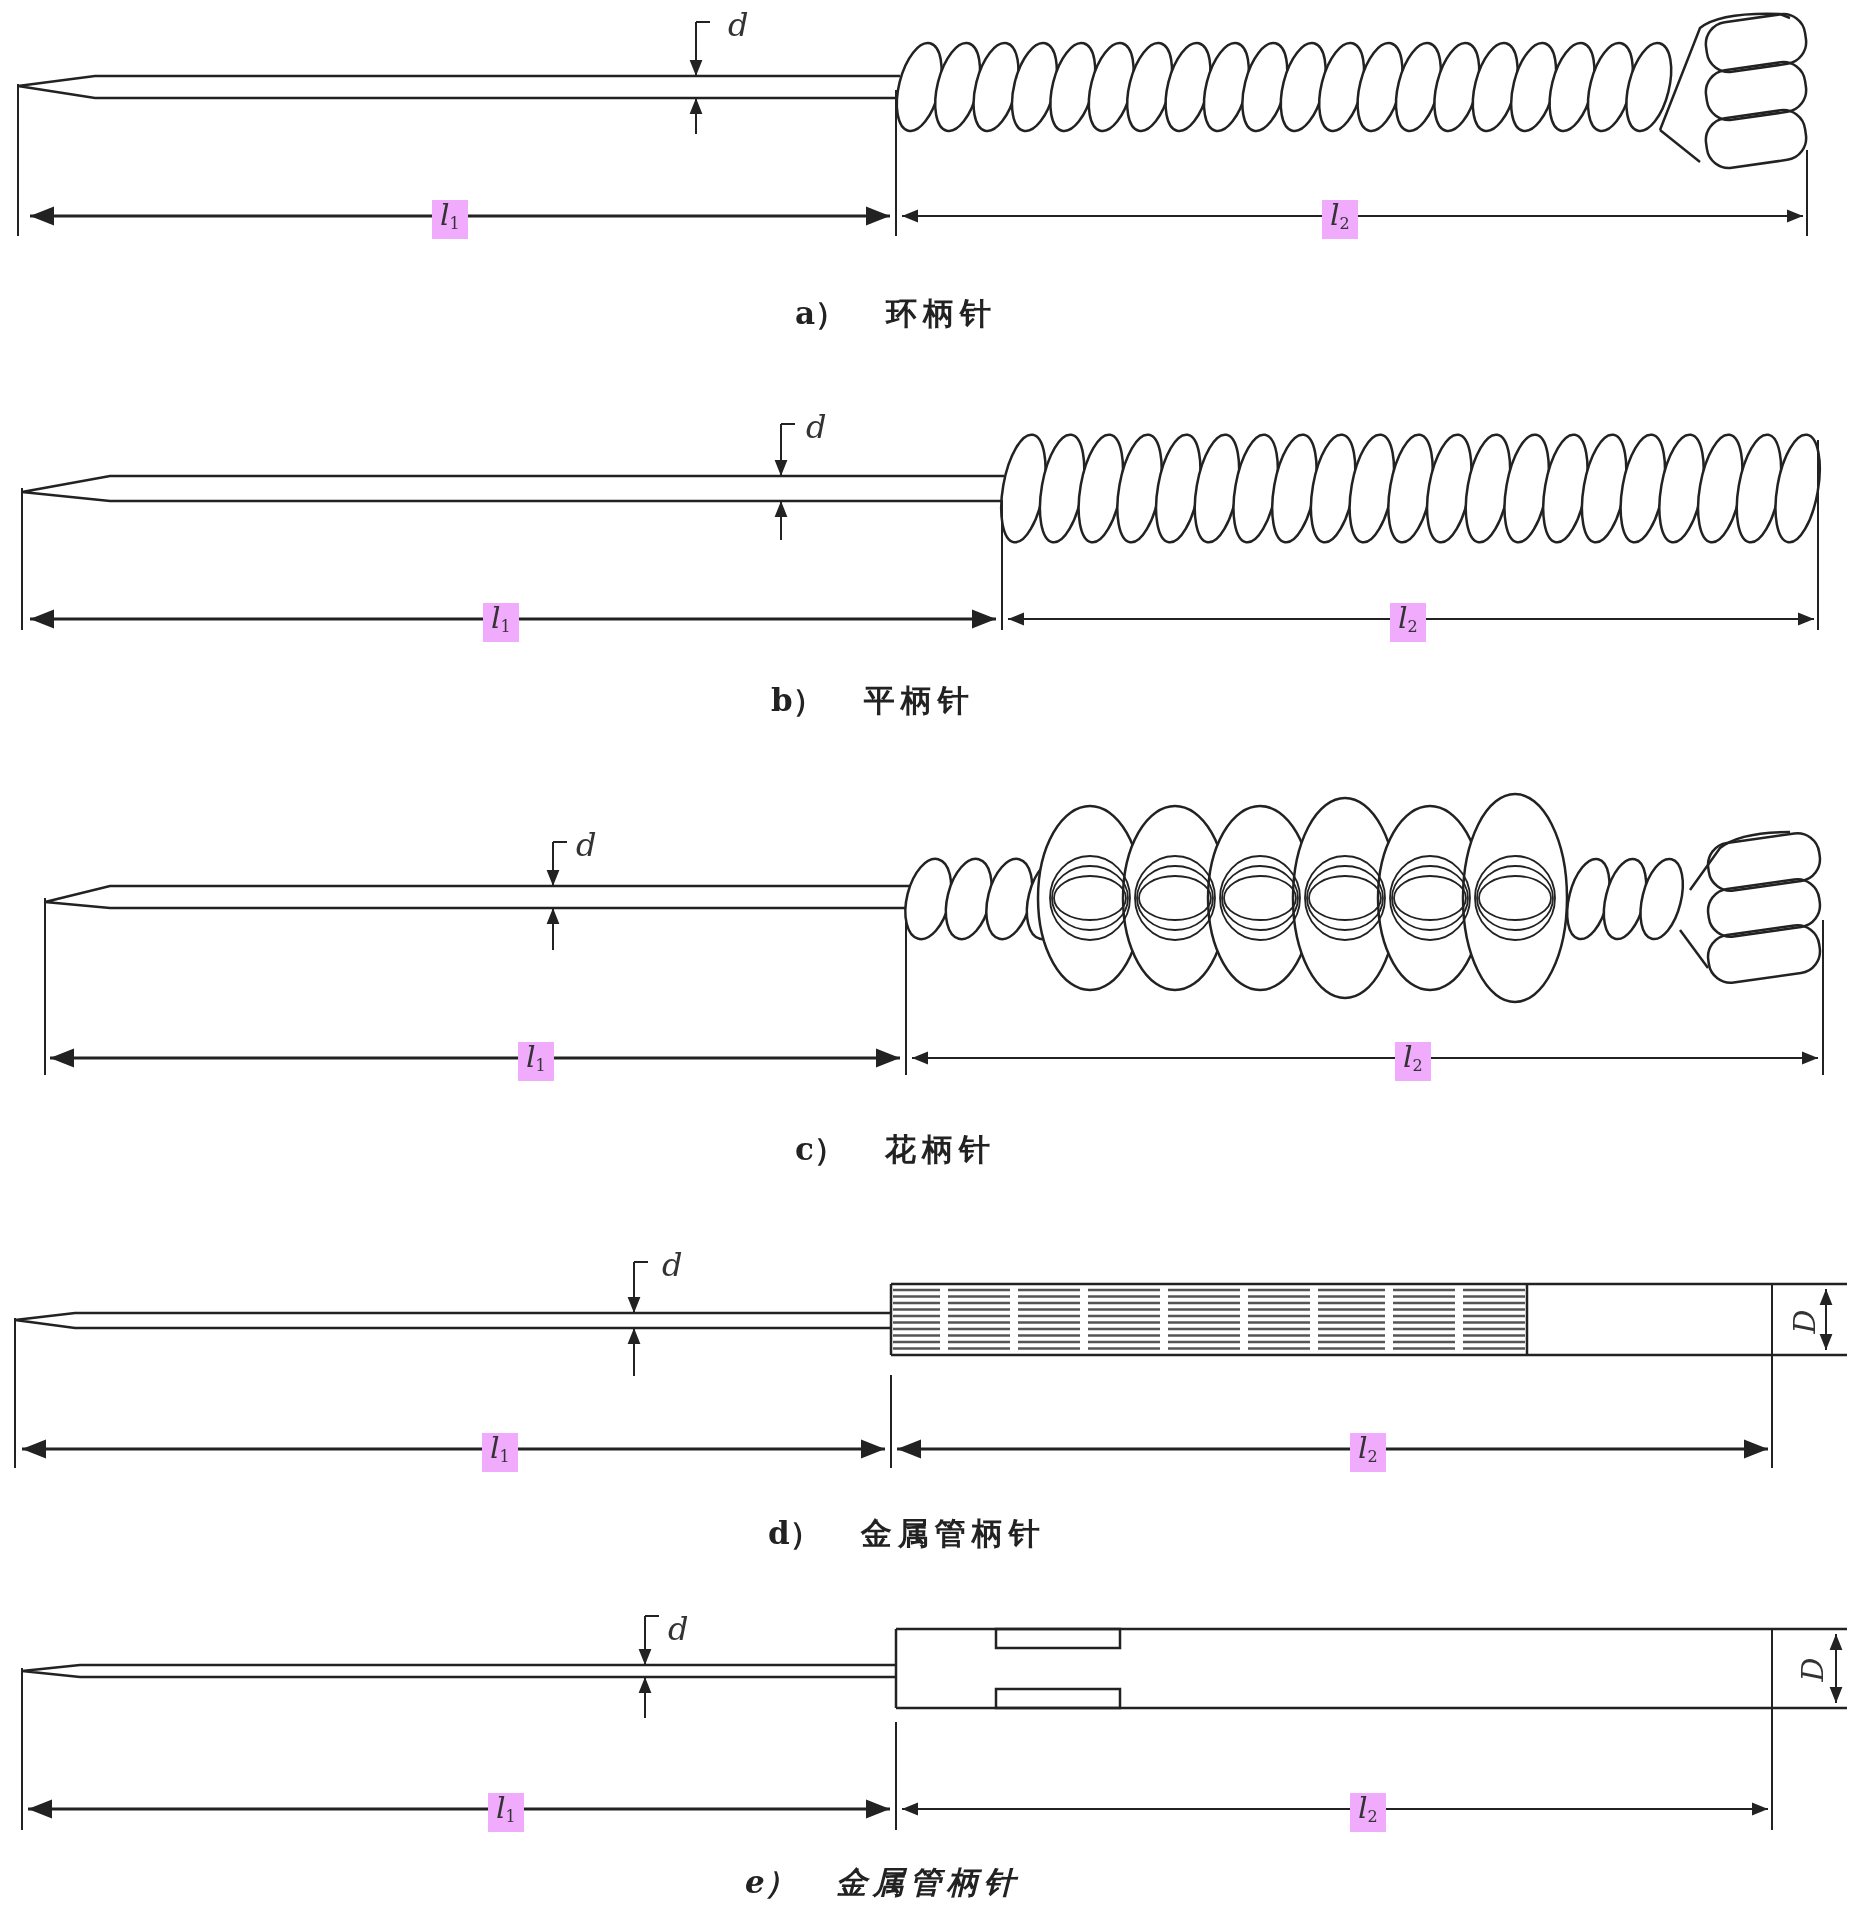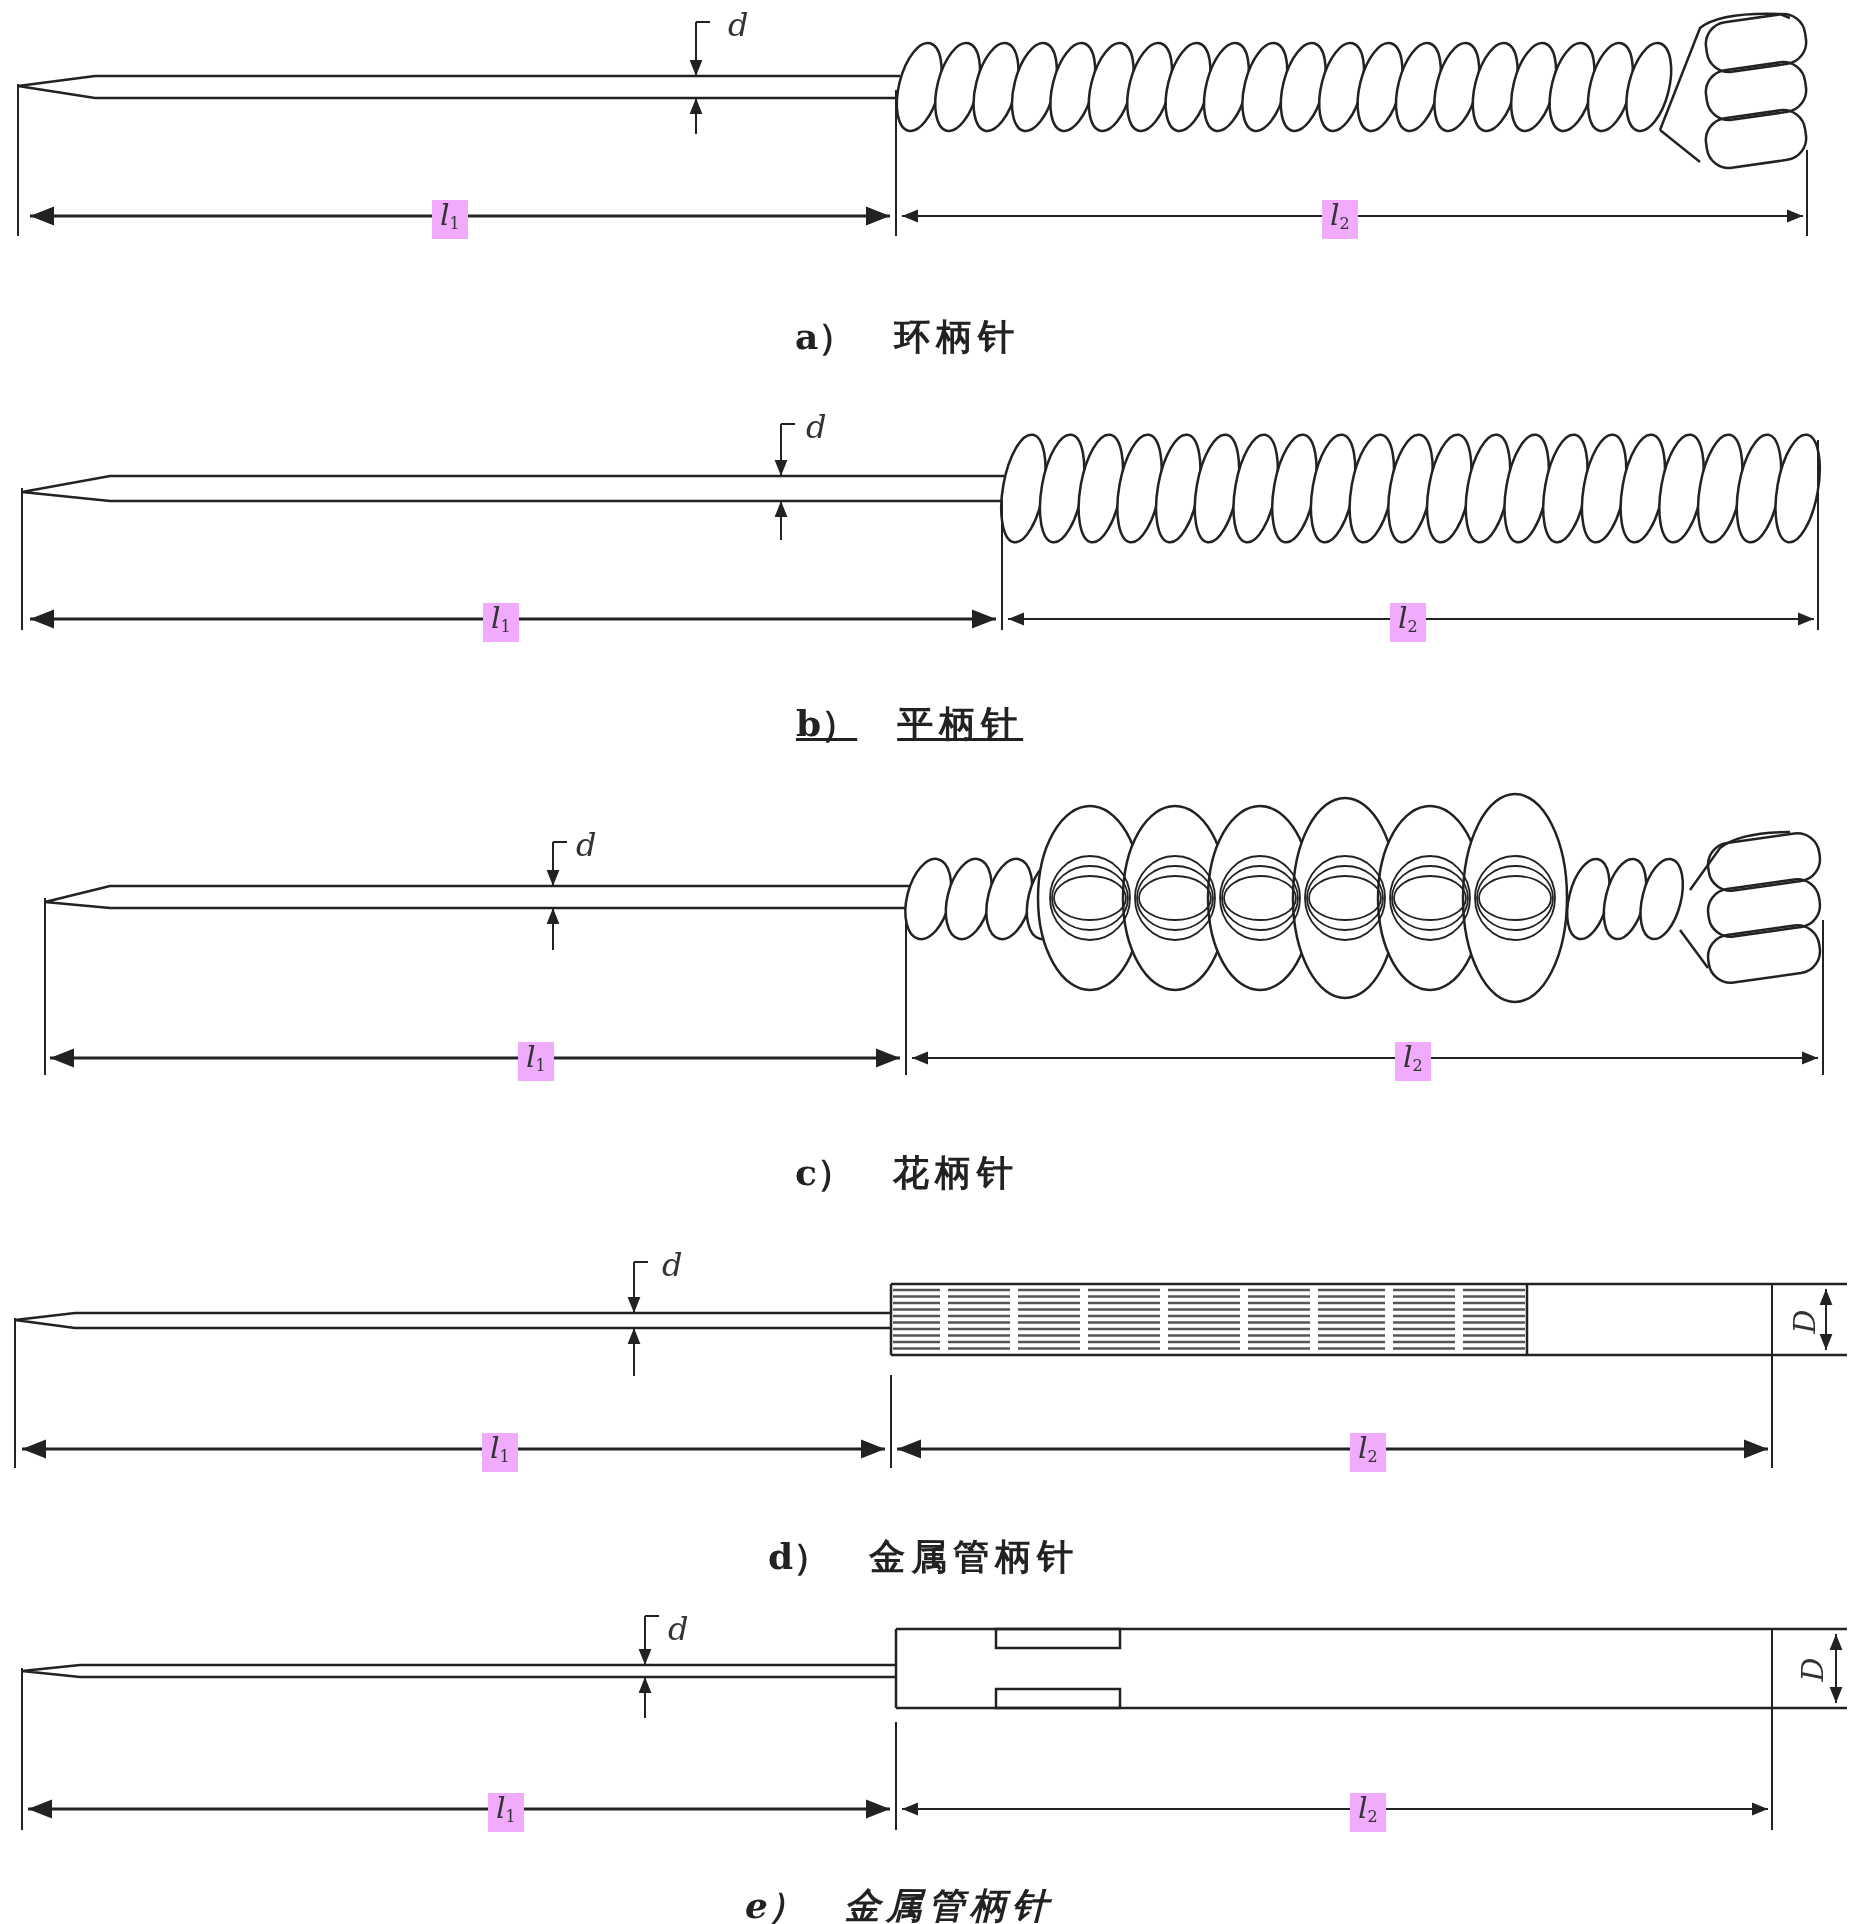--- a/index.html
+++ b/index.html
@@ -1,18 +1,18 @@
 <!DOCTYPE html>
 <html><head>
 <meta charset="utf-8">
 <style>
   html,body{margin:0;padding:0;background:#ffffff;}
   body{width:1866px;height:1924px;position:relative;overflow:hidden;font-family:"DejaVu Serif",serif;}
   svg{position:absolute;left:0;top:0;}
-  .caption{position:absolute;font-family:"DejaVu Sans",sans-serif;font-size:36px;font-weight:bold;color:#222;letter-spacing:6px;white-space:nowrap;margin-top:20px;}
+  .caption{position:absolute;font-family:"DejaVu Sans",sans-serif;font-size:31px;font-weight:bold;color:#222;letter-spacing:6px;white-space:nowrap;}
   .caption .lbl{font-family:"DejaVu Serif",serif;margin-right:40px;letter-spacing:0;}
   .dimlbl{position:absolute;font-family:"DejaVu Serif",serif;font-style:italic;font-size:30px;color:#333;background:#f0abfc;padding:0 8px;line-height:30px;}
   .dimlbl sub{font-size:16px;font-style:normal;vertical-align:-4px;}
   .dlbl{position:absolute;font-family:"DejaVu Serif",serif;font-style:italic;font-size:32px;color:#333;}
   .Dlbl{position:absolute;font-family:"DejaVu Serif",serif;font-style:italic;font-size:30px;color:#333;transform:rotate(-90deg);}
 </style>
 </head>
 <body>
 
 <svg width="1866" height="1924" viewBox="0 0 1866 1924" xmlns="http://www.w3.org/2000/svg">
@@ -225,21 +225,21 @@
 </svg>
 
 <span class="dlbl" style="left:728px;top:6px;">d</span>
 <span class="dimlbl" style="left:432px;top:200px;"><span>l</span><sub>1</sub></span>
 <span class="dimlbl" style="left:1322px;top:200px;"><span>l</span><sub>2</sub></span>
 <span class="caption" style="left:795px;top:293px;"><span class="lbl">a）</span><span>环柄针</span></span>
 
 <span class="dlbl" style="left:806px;top:408px;">d</span>
 <span class="dimlbl" style="left:483px;top:603px;"><span>l</span><sub>1</sub></span>
 <span class="dimlbl" style="left:1390px;top:603px;"><span>l</span><sub>2</sub></span>
-<span class="caption" style="left:796px;top:680px;text-decoration:underline;"><span class="lbl">b）</span><span>平柄针</span></span>
+<span class="caption" style="left:771px;top:680px;"><span class="lbl">b）</span><span>平柄针</span></span>
 
 <span class="dlbl" style="left:576px;top:826px;">d</span>
 <span class="dimlbl" style="left:518px;top:1042px;"><span>l</span><sub>1</sub></span>
 <span class="dimlbl" style="left:1395px;top:1042px;"><span>l</span><sub>2</sub></span>
 <span class="caption" style="left:795px;top:1129px;"><span class="lbl">c）</span><span>花柄针</span></span>
 
 <span class="dlbl" style="left:662px;top:1246px;">d</span>
 <span class="Dlbl" style="left:1792px;top:1304px;">D</span>
 <span class="dimlbl" style="left:482px;top:1433px;"><span>l</span><sub>1</sub></span>
 <span class="dimlbl" style="left:1350px;top:1433px;"><span>l</span><sub>2</sub></span>

